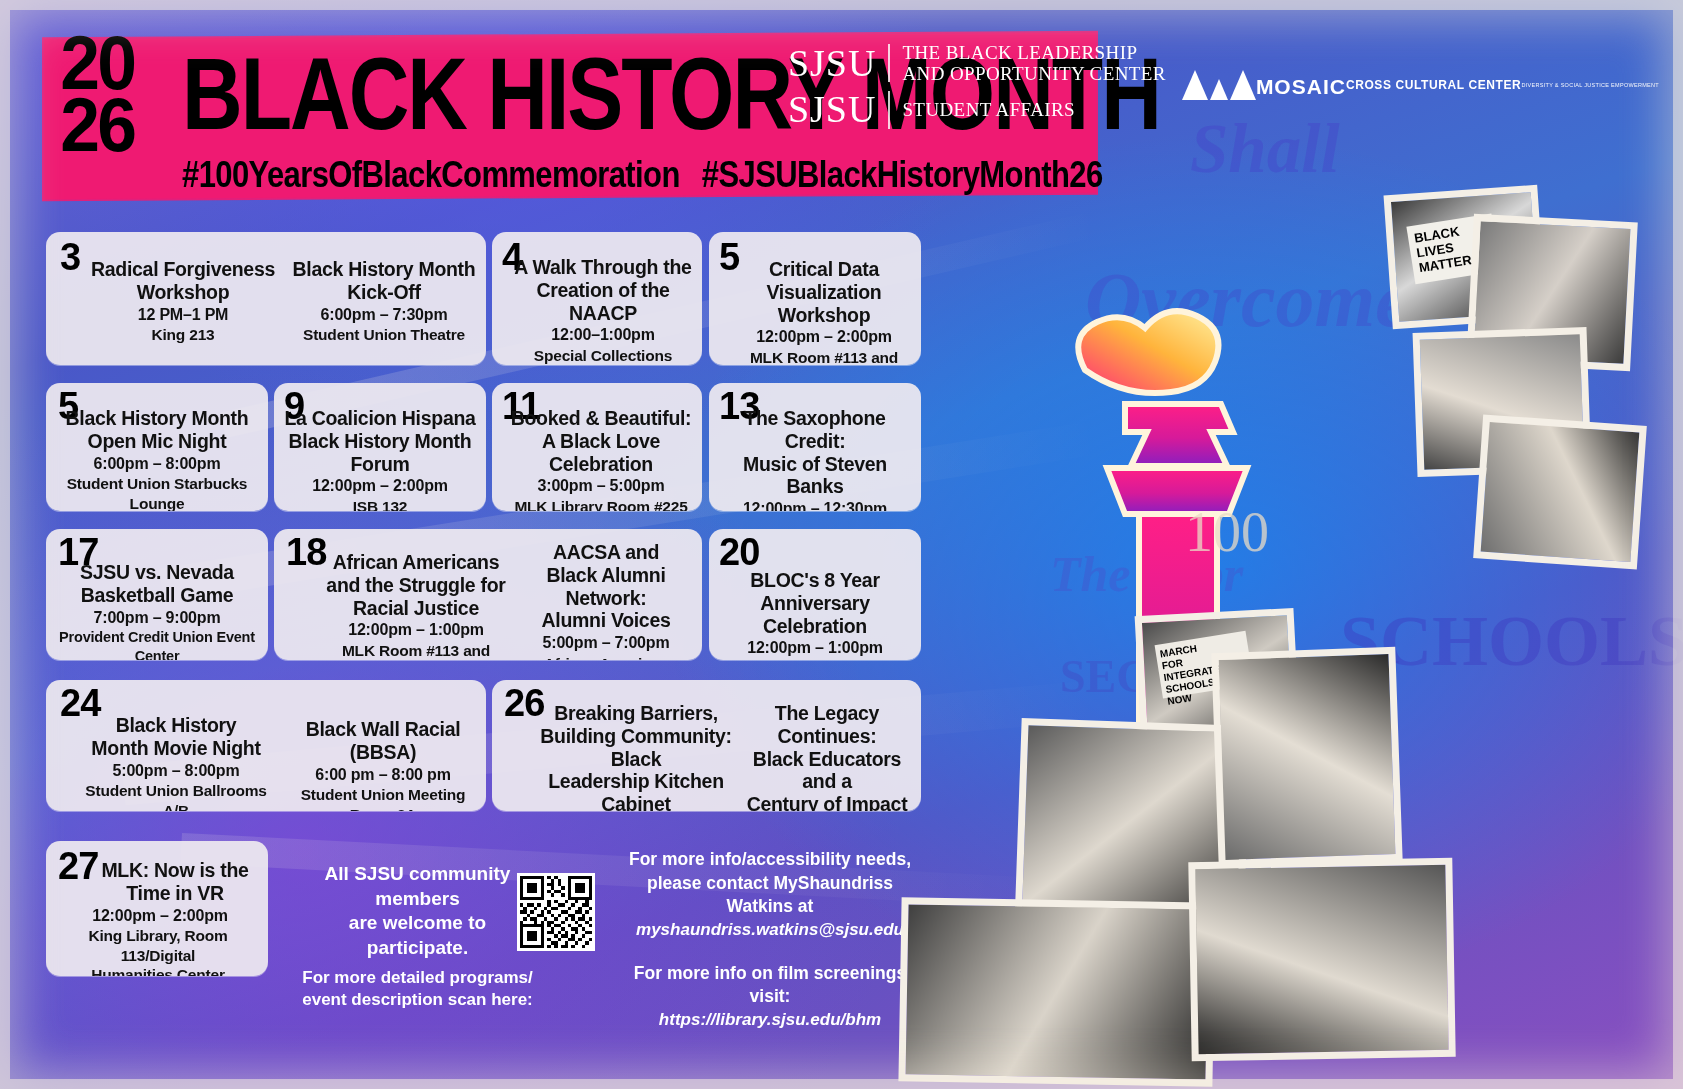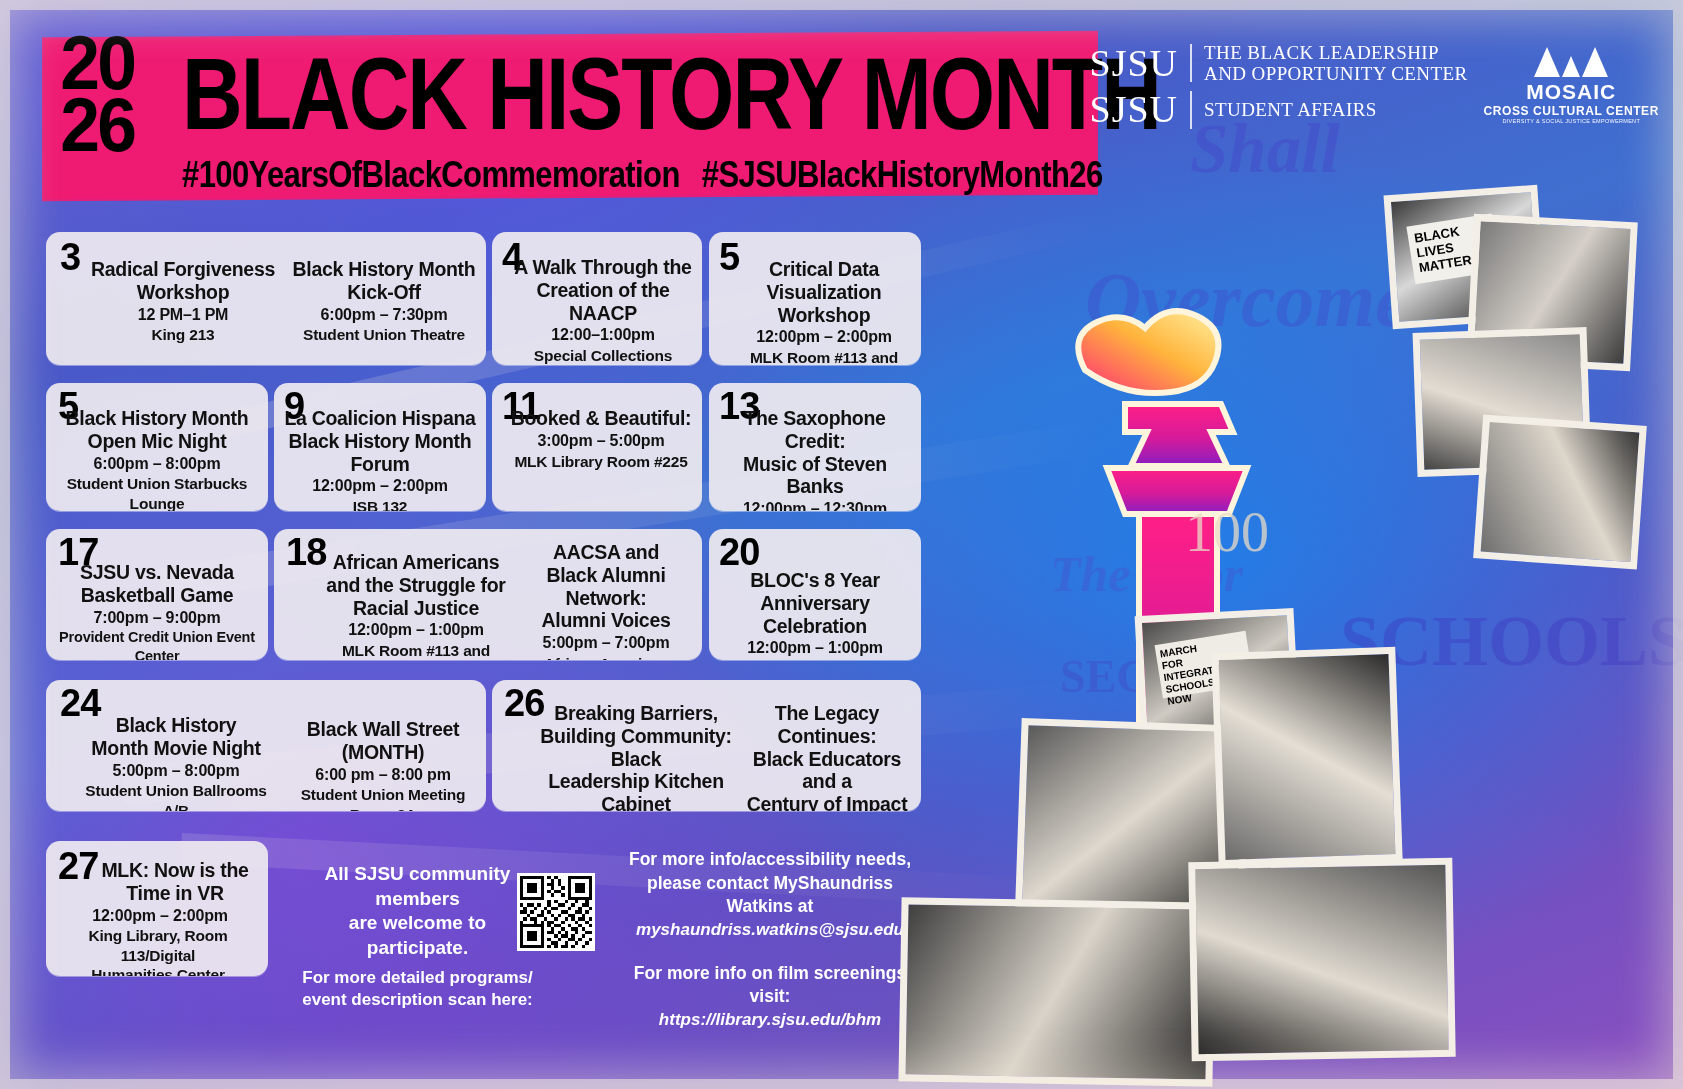--- a/index.html
+++ b/index.html
@@ -49,21 +49,21 @@
   }
   #hashtags .gap{display:inline-block;width:22px;}
 
   
   #logos{position:absolute;right:24px;top:42px;display:flex;align-items:center;gap:16px;}
   .sjsu-lockup{display:flex;flex-direction:column;gap:6px;color:#fff;}
   .lockup-row{display:flex;align-items:center;gap:12px;}
   .sjsu-word{font-family:"Liberation Serif", serif;font-size:38px;line-height:.95;letter-spacing:1px;}
   .vdiv{width:2px;height:38px;background:rgba(255,255,255,.8);}
   .lockup-text{font-family:"Liberation Serif", serif;font-size:19px;line-height:1.12;letter-spacing:.4px;}
-  #mosaic{display:flex;flex-direction:column;align-items:center;color:#fff;}
+  #mosaic{display:flex;flex-direction:row;align-items:center;color:#fff;}
   #mosaic-mark{display:flex;align-items:flex-end;gap:2px;}
   .mtri{width:0;height:0;border-left:13px solid transparent;border-right:13px solid transparent;border-bottom:30px solid #fff;}
   .mtri.small{border-left-width:9px;border-right-width:9px;border-bottom-width:21px;}
   #mosaic-name{font-weight:900;font-size:21px;letter-spacing:1px;margin-top:3px;}
   #mosaic-sub{font-weight:700;font-size:12px;letter-spacing:.6px;}
   #mosaic-sub2{font-size:5.5px;letter-spacing:.3px;opacity:.95;}
 
   
   .card{
     position:absolute;
@@ -208,20 +208,21 @@
       <div class="t">Black History Month Forum</div>
       <div class="time">12:00pm – 2:00pm</div>
       <div class="loc">ISB 132</div>
     </div>
   </div>
 
   <div class="card" style="left:492px;top:383px;width:210px;height:128px;">
     <div class="daynum" style="left:10px;top:4px;">11</div>
     <div class="ev" style="left:12px;top:24px;width:194px;">
       <div class="t">Booked &amp; Beautiful:</div>
+      <div class="t">A Black Love Celebration</div>
       <div class="time">3:00pm – 5:00pm</div>
       <div class="loc">MLK Library Room #225</div>
     </div>
   </div>
 
   <div class="card" style="left:709px;top:383px;width:212px;height:128px;">
     <div class="daynum" style="left:10px;top:4px;">13</div>
     <div class="ev" style="left:6px;top:24px;width:200px;">
       <div class="t">The Saxophone Credit:</div>
       <div class="t">Music of Steven Banks</div>
@@ -271,21 +272,21 @@
 
   <div class="card" style="left:46px;top:680px;width:440px;height:131px;">
     <div class="daynum" style="left:14px;top:4px;">24</div>
     <div class="ev" style="left:30px;top:34px;width:200px;">
       <div class="t">Black History</div>
       <div class="t">Month Movie Night</div>
       <div class="time">5:00pm – 8:00pm</div>
       <div class="loc">Student Union Ballrooms A/B</div>
     </div>
     <div class="ev" style="left:236px;top:38px;width:202px;">
-      <div class="t">Black Wall Street (MONTH)</div>
+      <div class="t">Black Wall Racial (BBSA)</div>
       <div class="time">6:00 pm – 8:00 pm</div>
       <div class="loc">Student Union Meeting Room 2A</div>
     </div>
   </div>
 
   <div class="card" style="left:492px;top:680px;width:429px;height:131px;">
     <div class="daynum" style="left:12px;top:4px;">26</div>
     <div class="ev" style="left:46px;top:22px;width:196px;">
       <div class="t">Breaking Barriers,</div>
       <div class="t">Building Community: Black</div>

